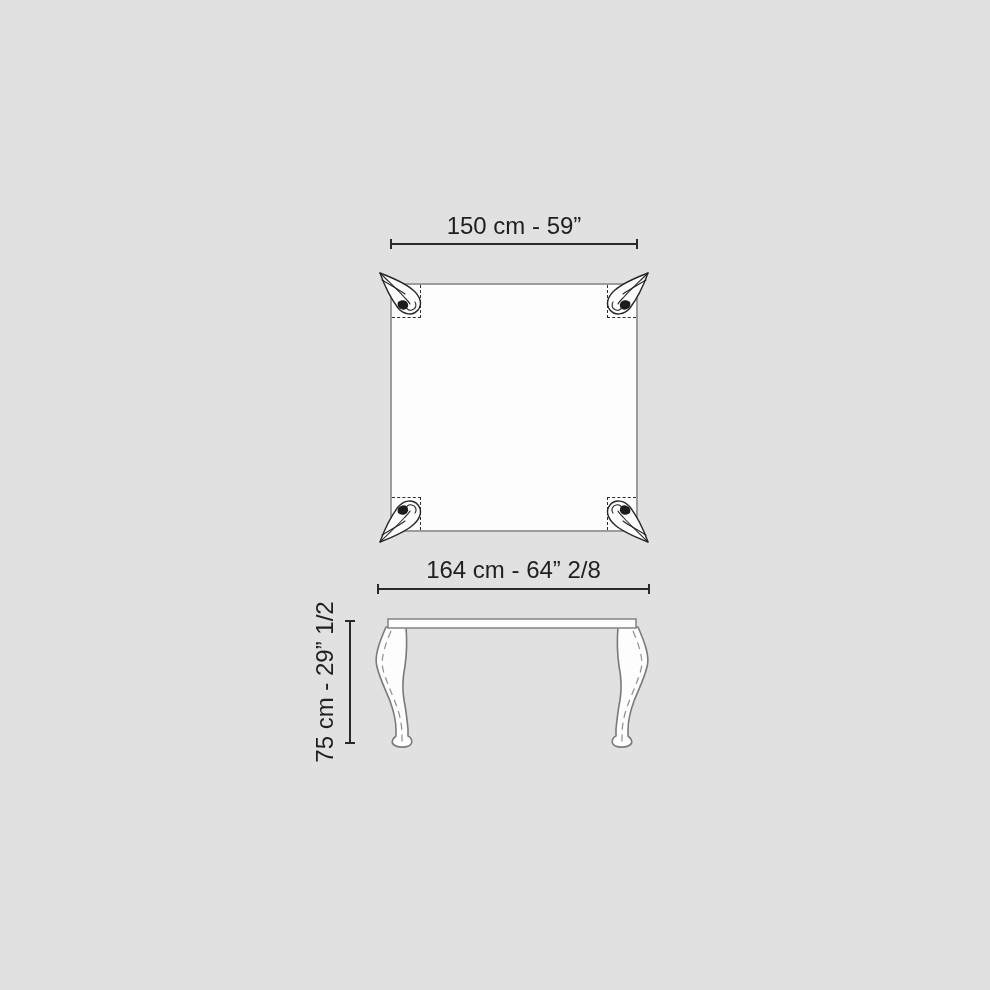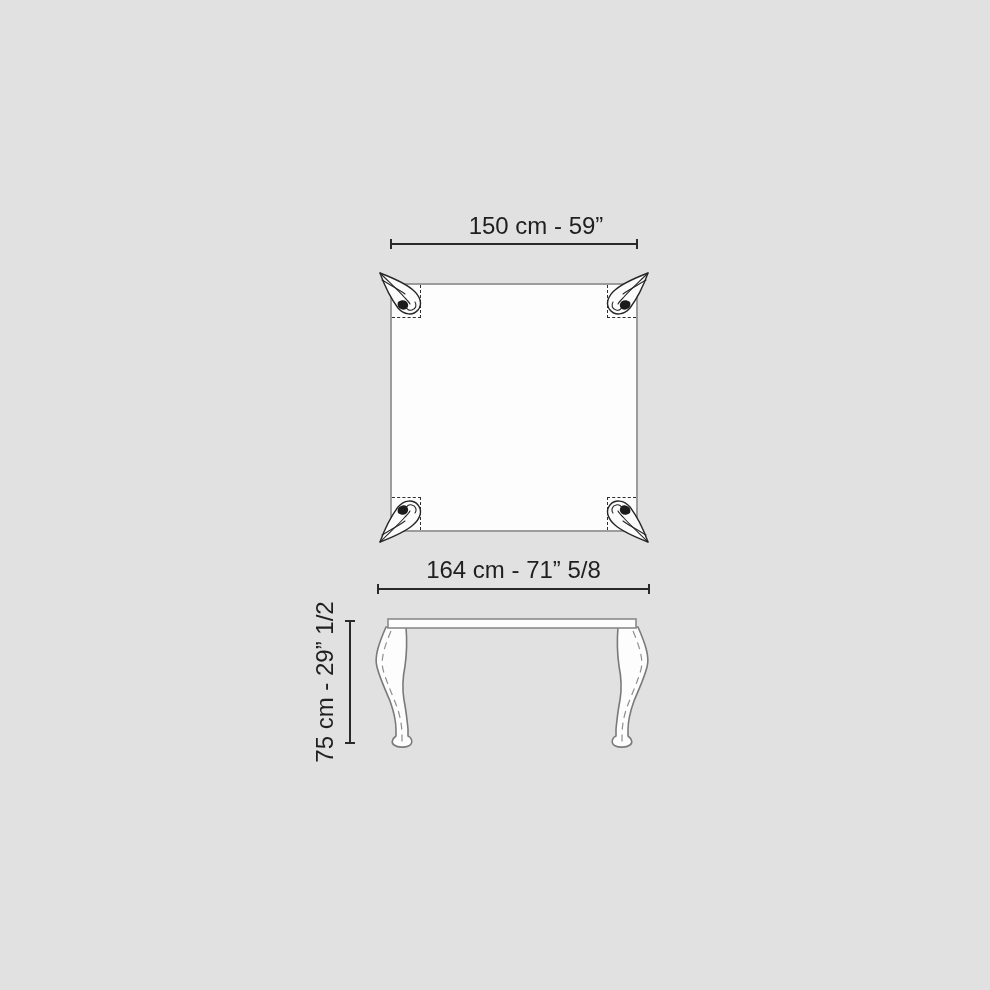--- a/index.html
+++ b/index.html
@@ -19,21 +19,21 @@
 
   
   .dim-label {
     position: absolute;
     color: #1f1f1f;
     font-size: 24px;
     line-height: 28px;
     text-align: center;
     white-space: nowrap;
   }
-  #dim-top-label    { left: 412px; top: 212px; width: 248px; }
+  #dim-top-label    { left: 390px; top: 212px; width: 248px; }
   #dim-mid-label    { left: 377px; top: 556px; width: 273px; }
   #dim-height-label {
     left: 166px; top: 667px; width: 320px; height: 30px;
     transform: rotate(-90deg);
   }
 
   
   .dim-line-h { position: absolute; height: 2px; background: #2a2a2a; }
   #dim-top-line { left: 390px; top: 243px; width: 248px; }
   #dim-mid-line { left: 377px; top: 588px; width: 273px; }
@@ -118,21 +118,21 @@
       <use href="#leg-ornament-shape"></use>
     </svg>
     <svg class="corner-leg bl" viewBox="0 0 56 56">
       <use href="#leg-ornament-shape"></use>
     </svg>
     <svg class="corner-leg br" viewBox="0 0 56 56">
       <use href="#leg-ornament-shape"></use>
     </svg>
   </div>
 
-  <div id="dim-mid-label" class="dim-label">164 cm - 71” 5/8</div>
+  <div id="dim-mid-label" class="dim-label">164 cm - 64” 2/8</div>
   <div id="dim-mid-line" class="dim-line-h">
     <span class="tick-v start"></span>
     <span class="tick-v end"></span>
   </div>
 
   <svg class="front-view" viewBox="330 610 340 150">
     <g>
       <use href="#front-leg-shape"></use>
     </g>
     <g transform="translate(1024,0) scale(-1,1)">

